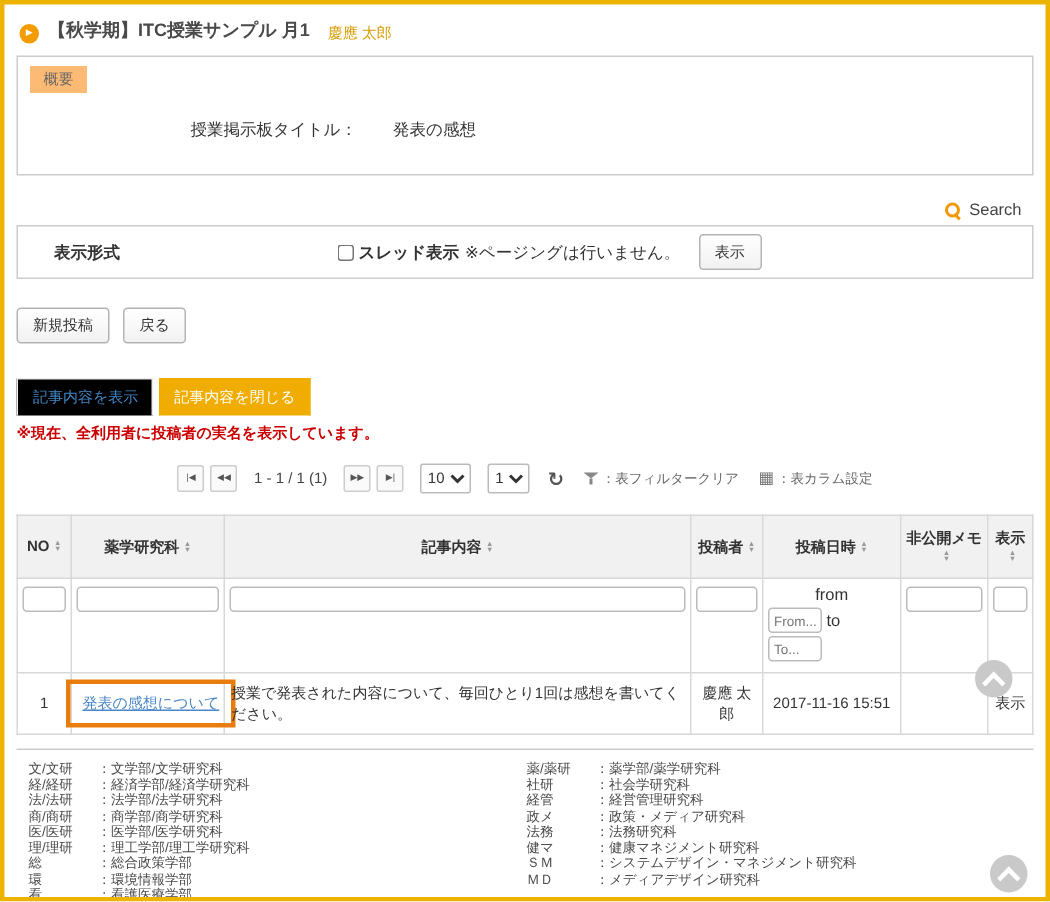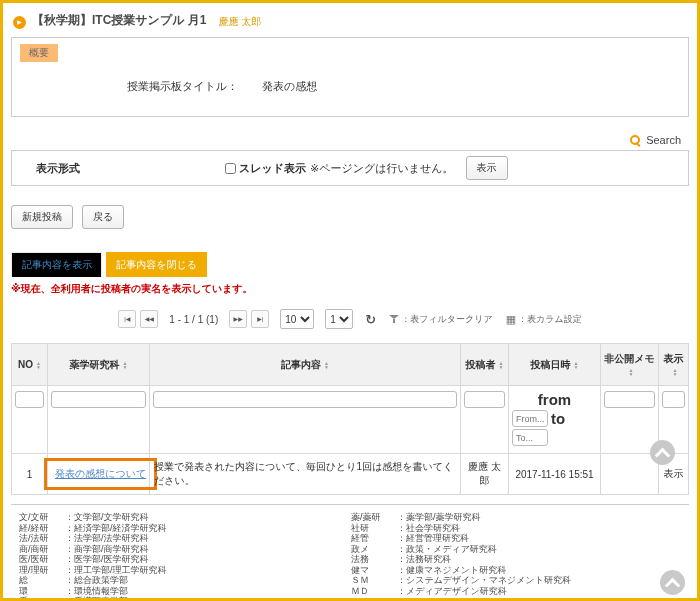--- a/index.html
+++ b/index.html
@@ -82,21 +82,21 @@
 
   
   .data-table { width: calc(100% - 4px); margin: 0 2px; border-collapse: collapse; font-size: 10px; table-layout: fixed; }
   .data-table th, .data-table td { border: 1px solid #d8d8d8; }
   .data-table thead th { background: #f1f1f1; font-weight: bold; color: #333; padding: 8px 2px; text-align: center; vertical-align: middle; cursor: pointer; }
   .sort-icons { display: inline-flex; flex-direction: column; vertical-align: middle; margin-left: 3px; line-height: 4px; }
   .sort-icons span { font-size: 5px; color: #999; }
   .filter-row td { padding: 5px 3px; text-align: center; vertical-align: top; }
   .filter-input { height: 17px; border: 1px solid #bbb; border-radius: 3px; font-size: 9px; padding: 1px 3px; width: 100%; font-family: inherit; }
   .filter-date .filter-input { width: 36px; }
-  .date-label { font-size: 15px; color: #333; font-weight: bold; }
+  .date-label { font-size: 11px; color: #333; }
   .date-top { text-align: center; margin-bottom: 2px; }
   .date-row { display: flex; align-items: center; gap: 3px; justify-content: flex-start; margin-bottom: 2px; }
   .data-row td { padding: 6px 4px; text-align: center; height: 30px; color: #333; }
   .cell-content { text-align: left !important; }
   .title-link { color: #4a86c8; text-decoration: underline; cursor: pointer; white-space: nowrap; }
   .highlight-box { display: inline-block; border: 3px solid #e87c0c; padding: 6px 8px; margin: -8px -8px; background: transparent; }
 
   
   .legend { border-top: 1px solid #ccc; border-bottom: 1px solid #ccc; margin: 9px 2px 0; padding: 7px 8px; display: flex; font-size: 9px; color: #4a4a4a; }
   .legend-col { line-height: 10.5px; }

